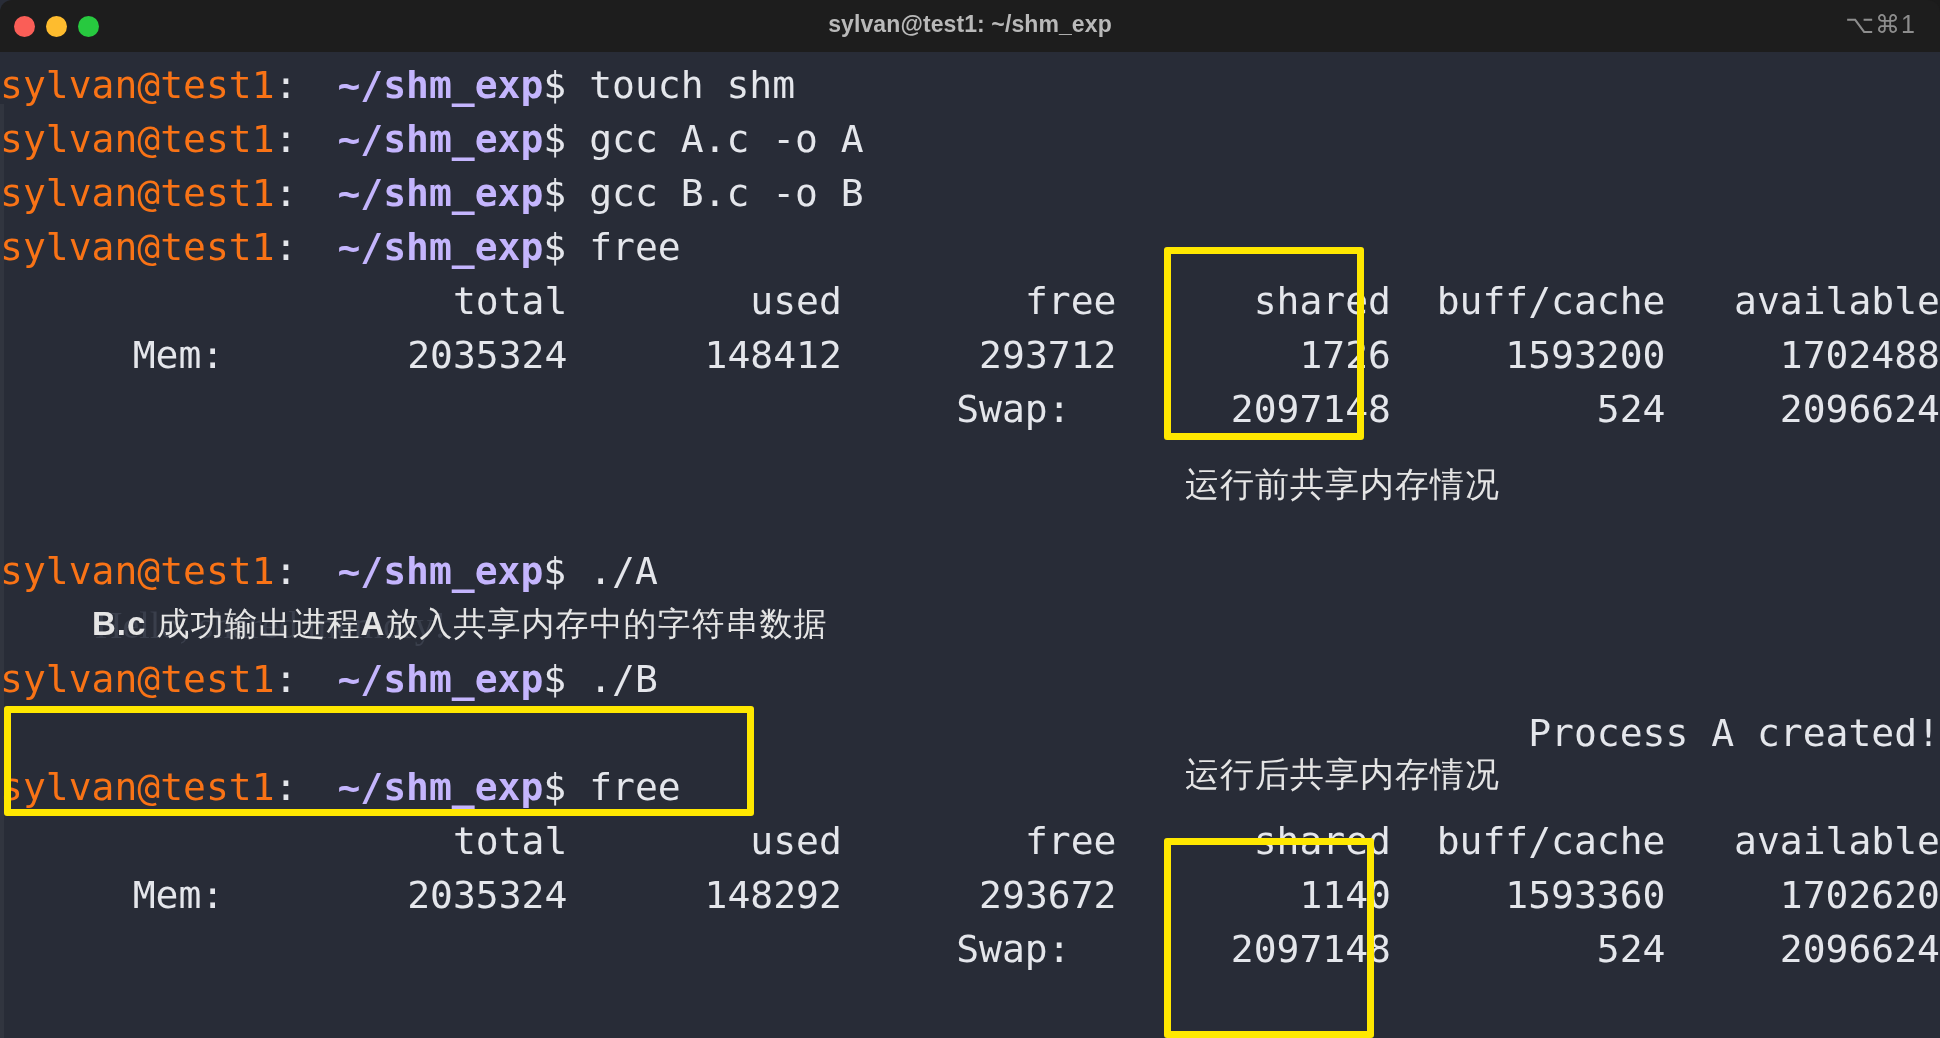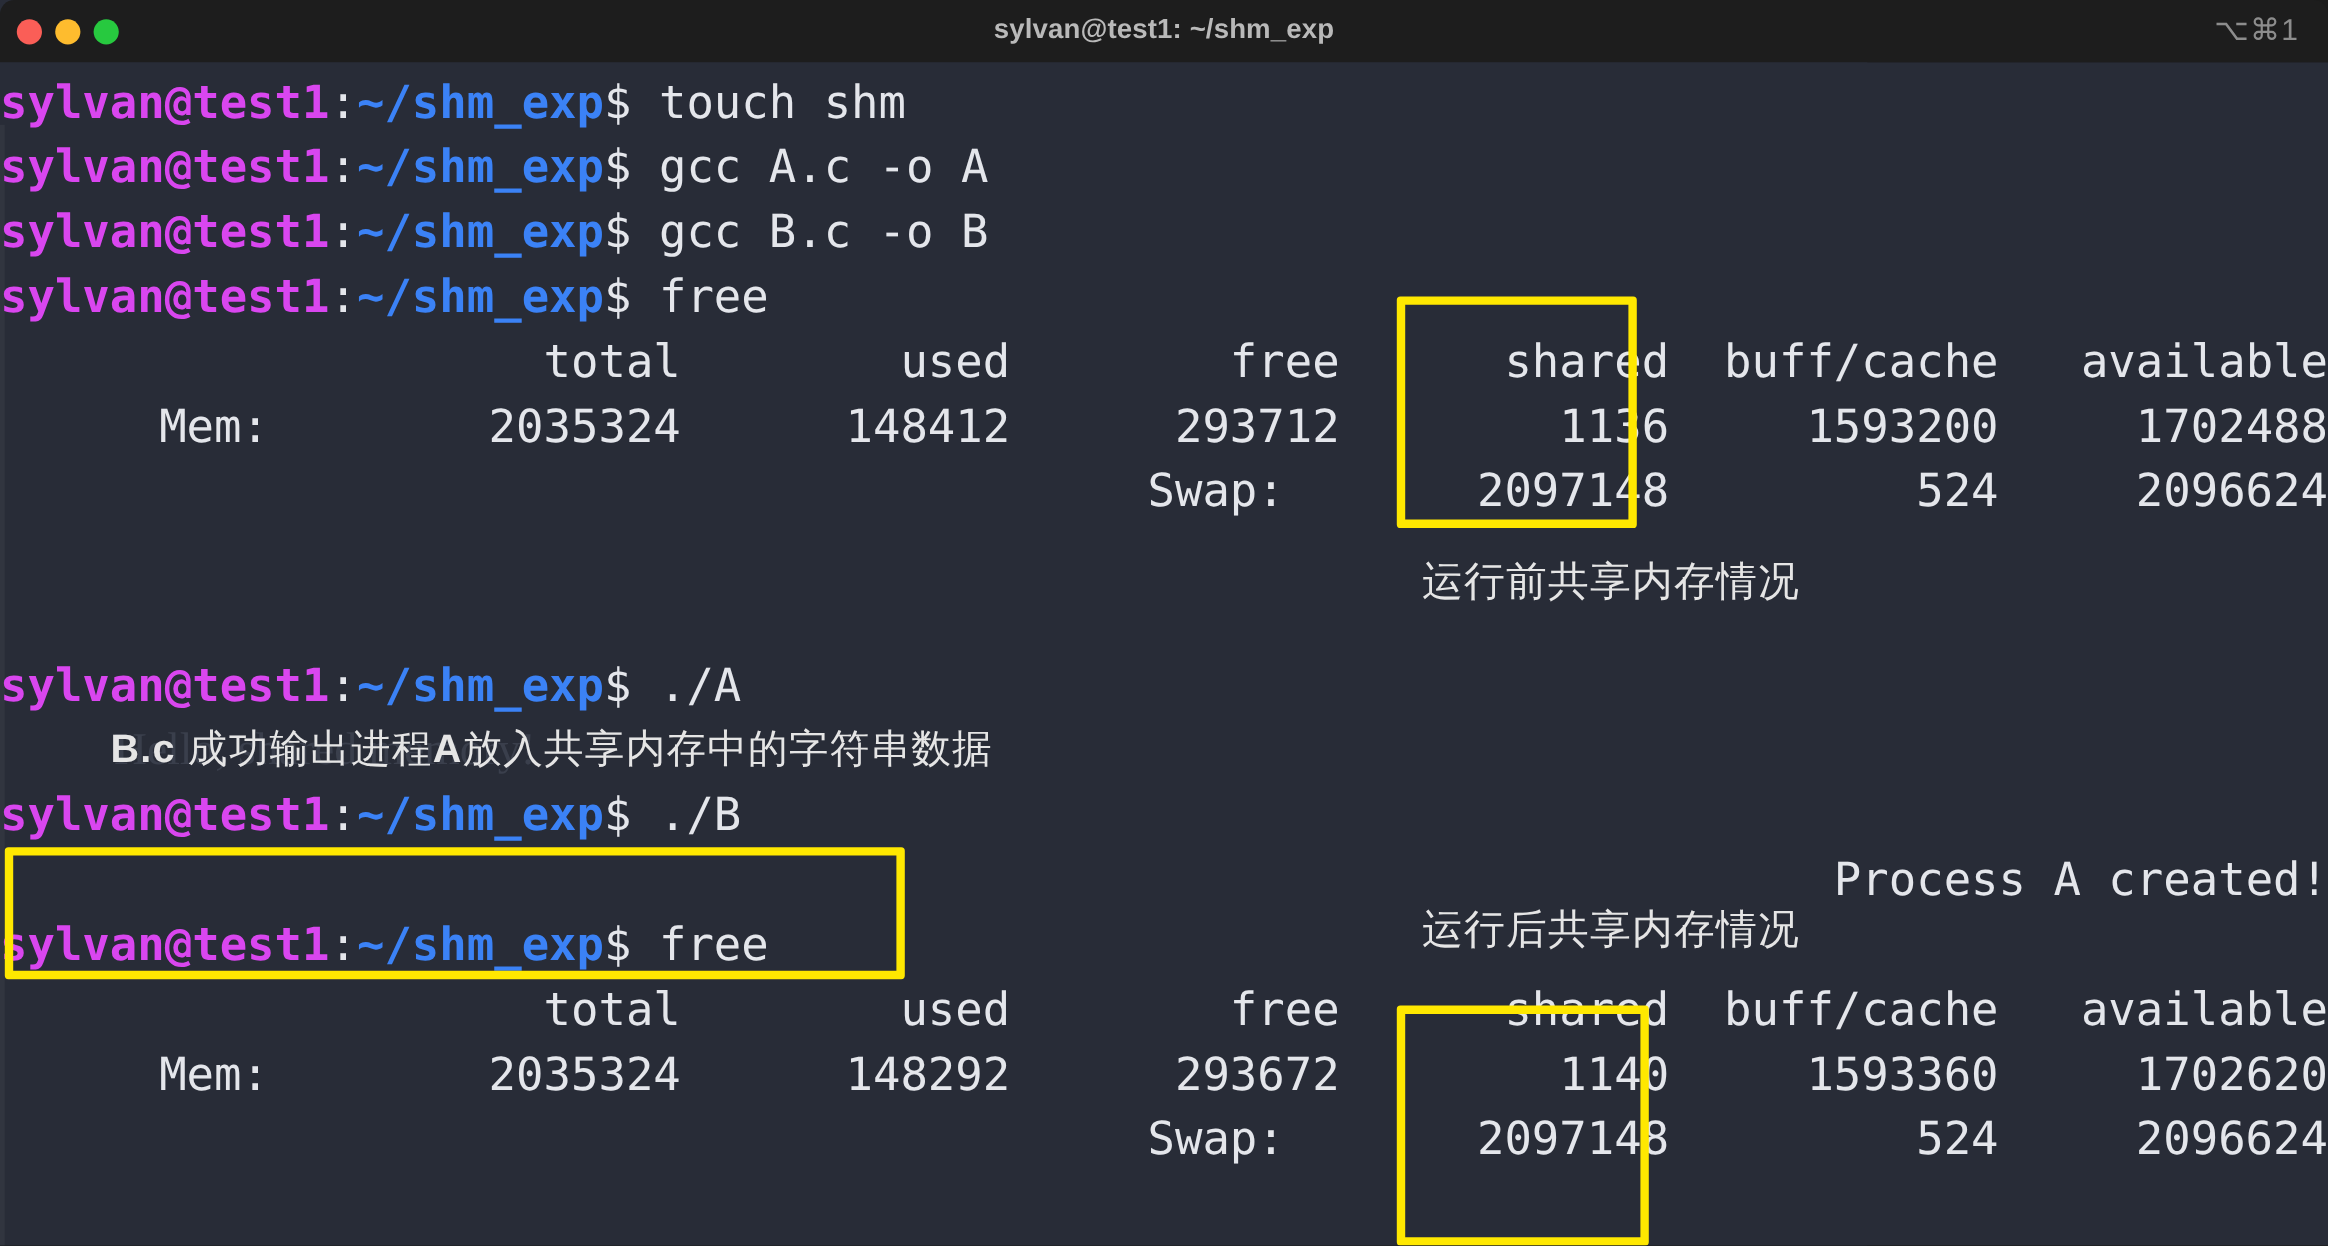--- a/index.html
+++ b/index.html
@@ -88,23 +88,23 @@
     height: 54px;
     line-height: 54px;
     white-space: pre;
     font-size: 38px;
     color: #e4e6eb;
     letter-spacing: 0px;
   }
 
   .line.blank { color: transparent; }
 
-  .user  { color: #d946ef; font-weight: bold; }
+  .user  { color: #f97316; font-weight: normal; }
   .colon { color: #e4e6eb; }
-  .path  { color: #3b82f6; font-weight: bold; }
+  .path  { color: #c4b5fd; font-weight: bold; margin-left: 40px; }
   .dollar{ color: #e4e6eb; }
   .cmd   { color: #e4e6eb; }
   .out   { color: #e4e6eb; text-align: right; }
   .ghost { color: #3a3f4c; font-family: Liberation Serif, serif; }
 
   
   .box {
     position: absolute;
     border: 7px solid #ffe800;
     border-radius: 3px;
@@ -163,21 +163,21 @@
 
     <div class="line"><span class="user">sylvan@test1</span><span class="colon">:</span><span class="path">~/shm_exp</span><span class="dollar">$</span><span class="cmd"> <span>touch shm</span></span></div>
 
     <div class="line"><span class="user">sylvan@test1</span><span class="colon">:</span><span class="path">~/shm_exp</span><span class="dollar">$</span><span class="cmd"> <span>gcc A.c -o A</span></span></div>
 
     <div class="line"><span class="user">sylvan@test1</span><span class="colon">:</span><span class="path">~/shm_exp</span><span class="dollar">$</span><span class="cmd"> <span>gcc B.c -o B</span></span></div>
 
     <div class="line"><span class="user">sylvan@test1</span><span class="colon">:</span><span class="path">~/shm_exp</span><span class="dollar">$</span><span class="cmd"> <span>free</span></span></div>
 
     <div class="line out">              total        used        free      shared  buff/cache   available</div>
-    <div class="line out">Mem:        2035324      148412      293712        1136     1593200     1702488</div>
+    <div class="line out">Mem:        2035324      148412      293712        1726     1593200     1702488</div>
     <div class="line out">Swap:       2097148         524     2096624</div>
 
     <div class="line blank">&nbsp;</div>
     <div class="line blank">&nbsp;</div>
 
     <div class="line"><span class="user">sylvan@test1</span><span class="colon">:</span><span class="path">~/shm_exp</span><span class="dollar">$</span><span class="cmd"> <span>./A</span></span></div>
 
     <div class="line ghost">          Hello, shared memory!</div>
 
     <div class="line"><span class="user">sylvan@test1</span><span class="colon">:</span><span class="path">~/shm_exp</span><span class="dollar">$</span><span class="cmd"> <span>./B</span></span></div>

